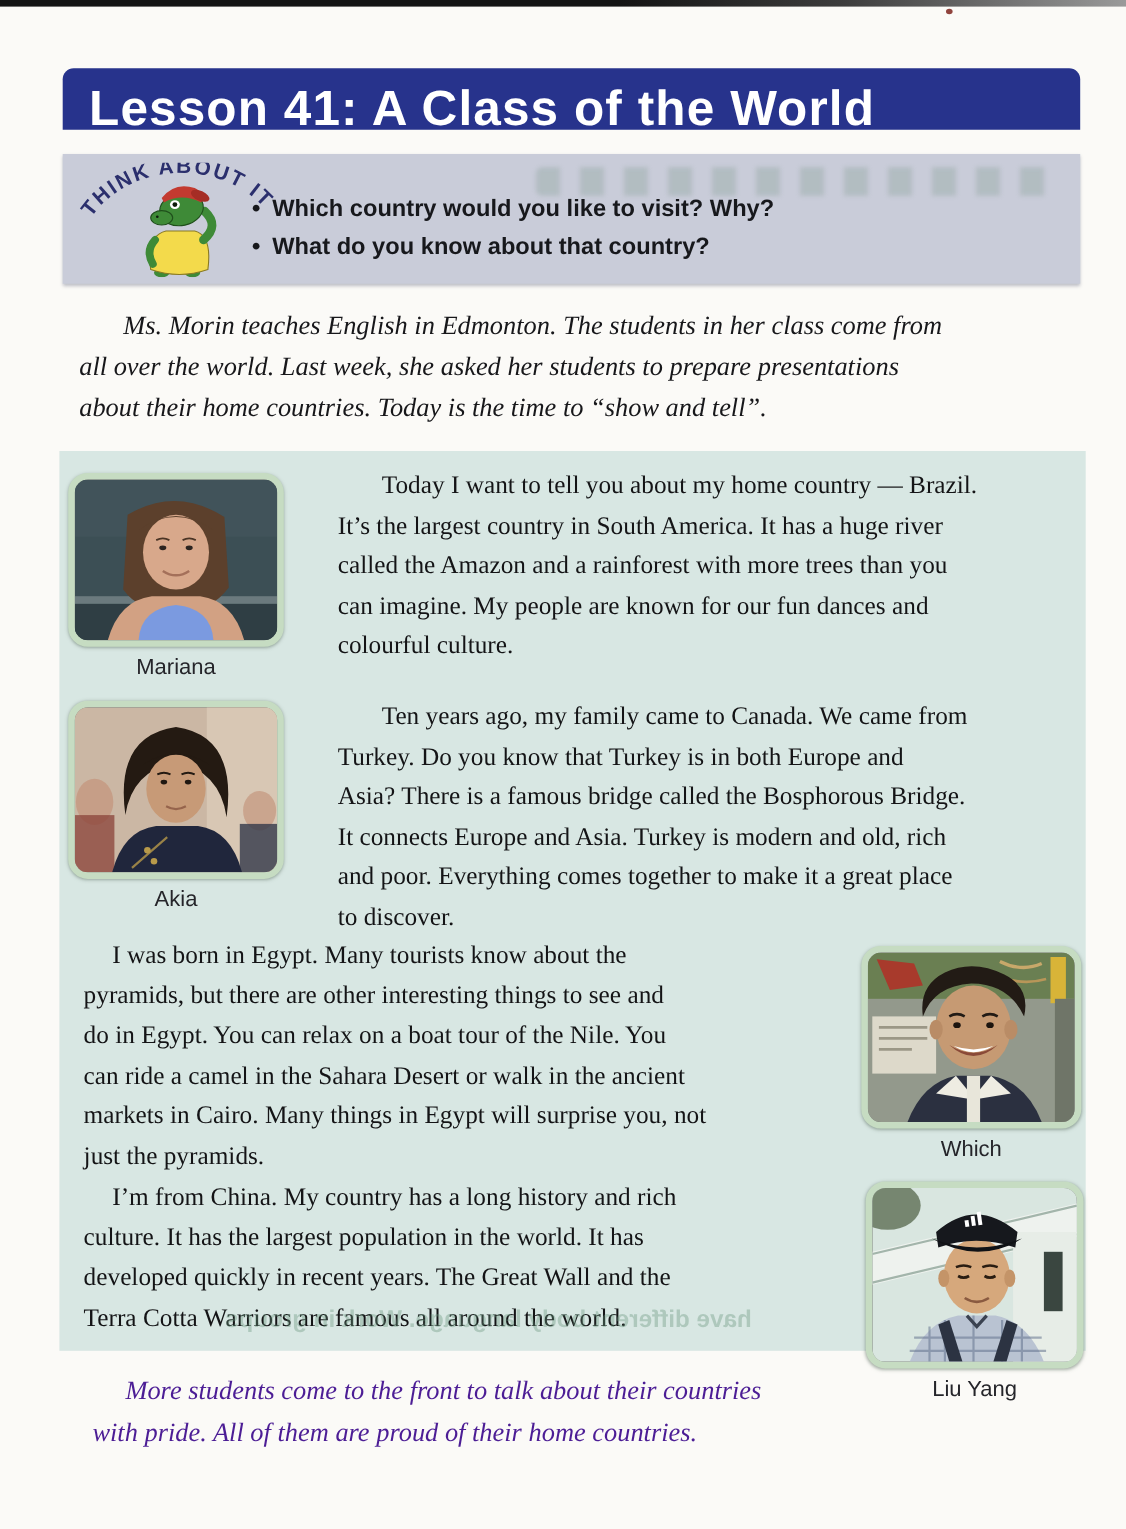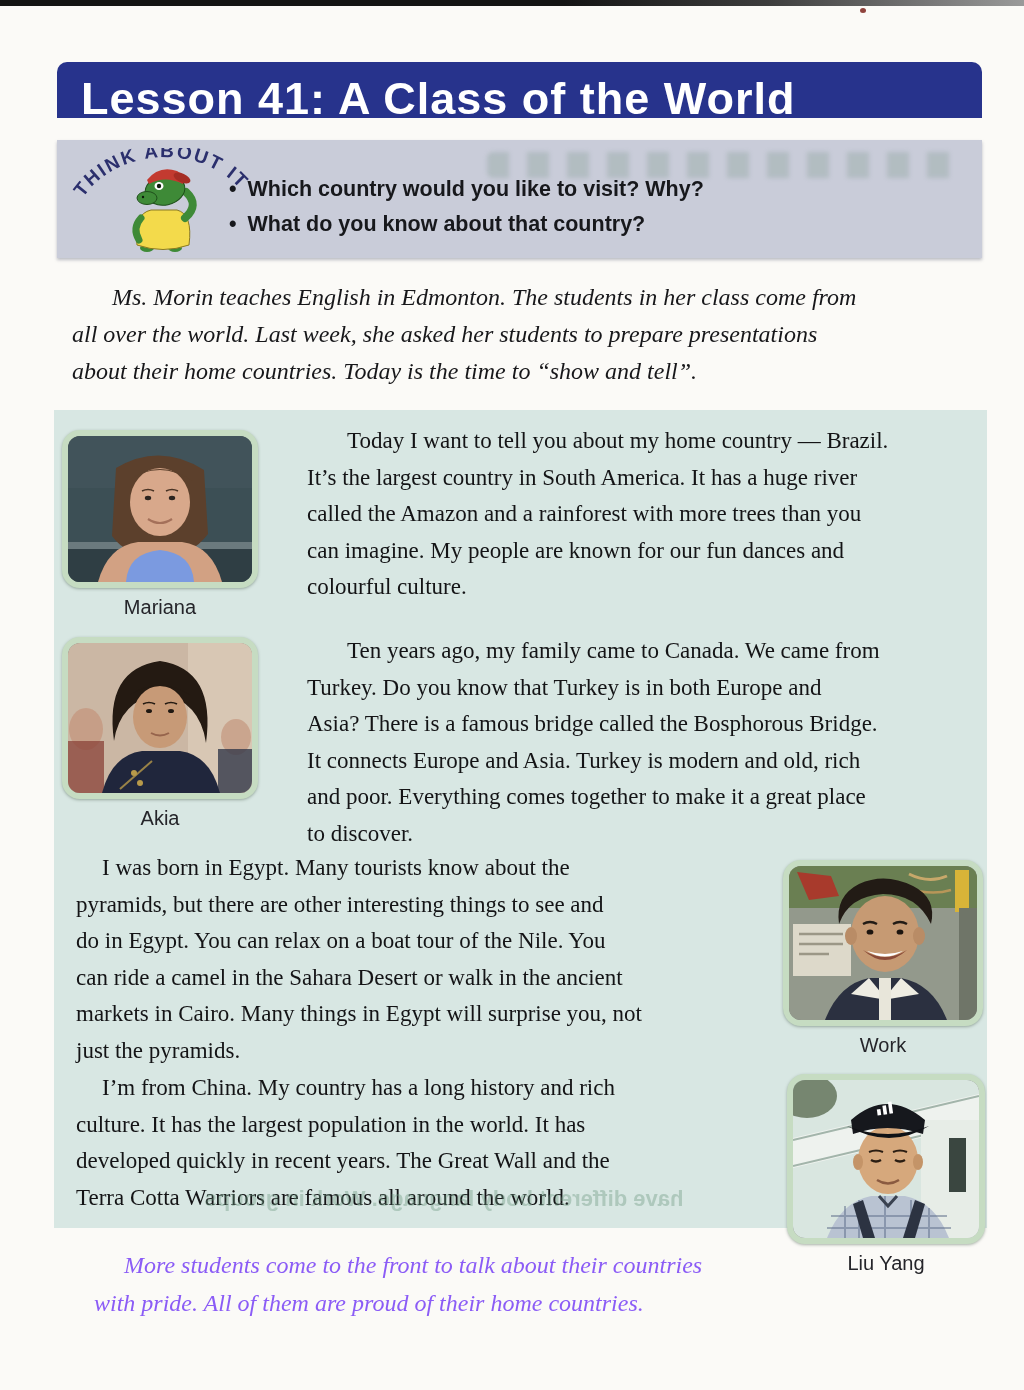--- a/index.html
+++ b/index.html
@@ -48,22 +48,22 @@
         margin-top:9px;}
   .photo.mariana{left:8px;top:20px;}
   .photo.akia{left:8px;top:227px;}
   .photo.ahmed{left:729px;top:450px;}
   .photo.liuyang{left:733px;top:652px;margin-top:12px;}
   
   .ghost-line{position:absolute;left:30px;top:778px;width:720px;text-align:center;
         font:700 22px/1 "Liberation Sans",sans-serif;color:rgba(105,150,125,.38);
         transform:scaleX(-1);filter:blur(.7px);}
   
-  .closing{position:absolute;left:94px;top:1246px;width:700px;margin:0;
-        font:italic 24px/38px "Liberation Serif",serif;color:#8b5cf6;
+  .closing{position:absolute;left:84px;top:1246px;width:700px;margin:0;
+        font:italic 24px/38px "Liberation Serif",serif;color:#4c1d95;
         white-space:pre-line;text-indent:30px;}
   .pageno{position:absolute;left:0;top:1336px;width:1024px;text-align:center;
         font:700 25px/1 "Liberation Sans",sans-serif;color:#101012;}
 </style>
 </head>
 <body>
 
 <div class="page">
 
   <div class="top-strip"></div>
@@ -202,21 +202,21 @@
           <ellipse cx="130" cy="70" rx="6" ry="9" fill="#b98c66"></ellipse>
           <path d="M50,58 Q46,30 70,18 Q96,6 124,20 Q148,32 142,58 Q128,28 94,28 Q60,30 50,58 Z" fill="#221b15"></path>
           <path d="M74,58 Q81,54 88,58" stroke="#221b15" stroke-width="2.4" fill="none"></path>
           <path d="M104,58 Q111,54 118,58" stroke="#221b15" stroke-width="2.4" fill="none"></path>
           <ellipse cx="81" cy="66" rx="3.4" ry="2.6" fill="#1c140e"></ellipse>
           <ellipse cx="111" cy="66" rx="3.4" ry="2.6" fill="#1c140e"></ellipse>
           <path d="M74,84 Q96,104 118,84 Q96,98 74,84 Z" fill="#8a4a38"></path>
           <path d="M78,85 Q96,96 114,85 Q96,91 78,85 Z" fill="#ffffff"></path>
         </svg>
       </div>
-      <figcaption>Work</figcaption>
+      <figcaption>Which</figcaption>
     </figure>
 
     <p class="speech china ind-sm">I’m from China. My country has a long history and rich
 culture. It has the largest population in the world. It has
 developed quickly in recent years. The Great Wall and the
 Terra Cotta Warriors are famous all around the world.</p>
     <figure class="photo liuyang">
       <div class="frame">
         <svg width="186" height="158" viewBox="0 0 186 158">
           <rect width="186" height="158" fill="#d9e6e0"></rect>

